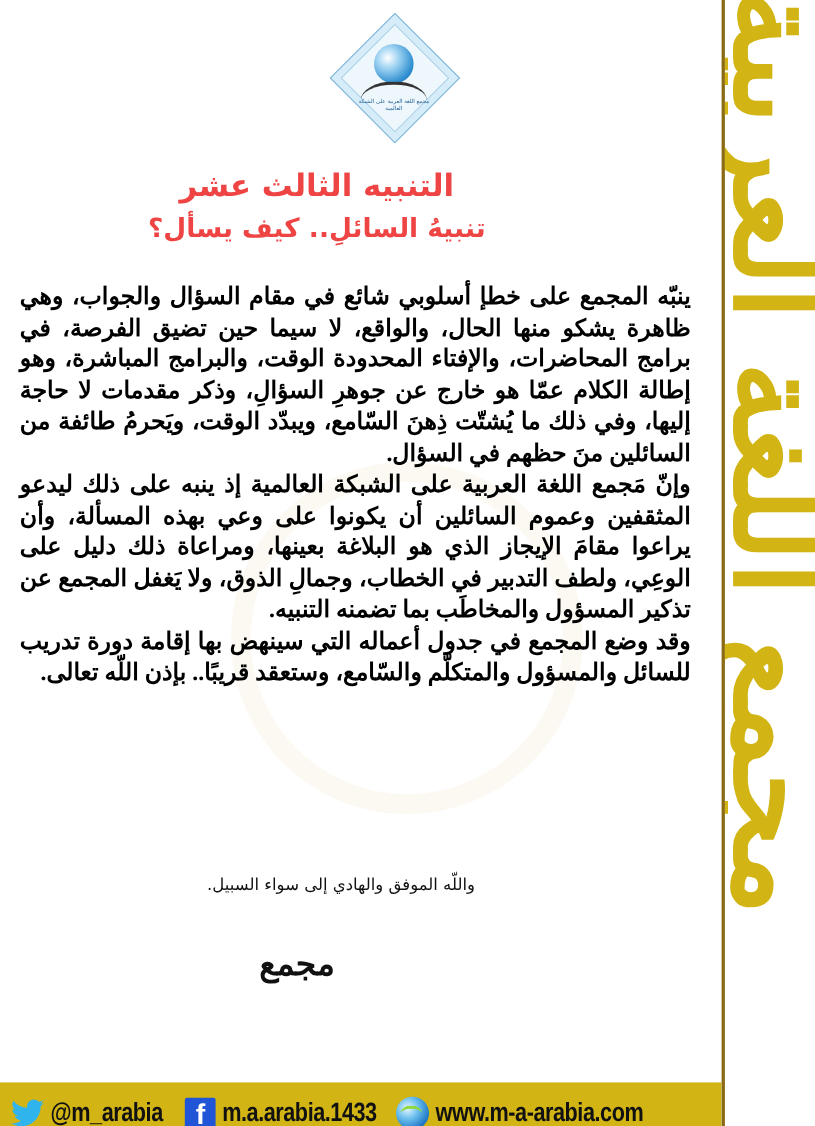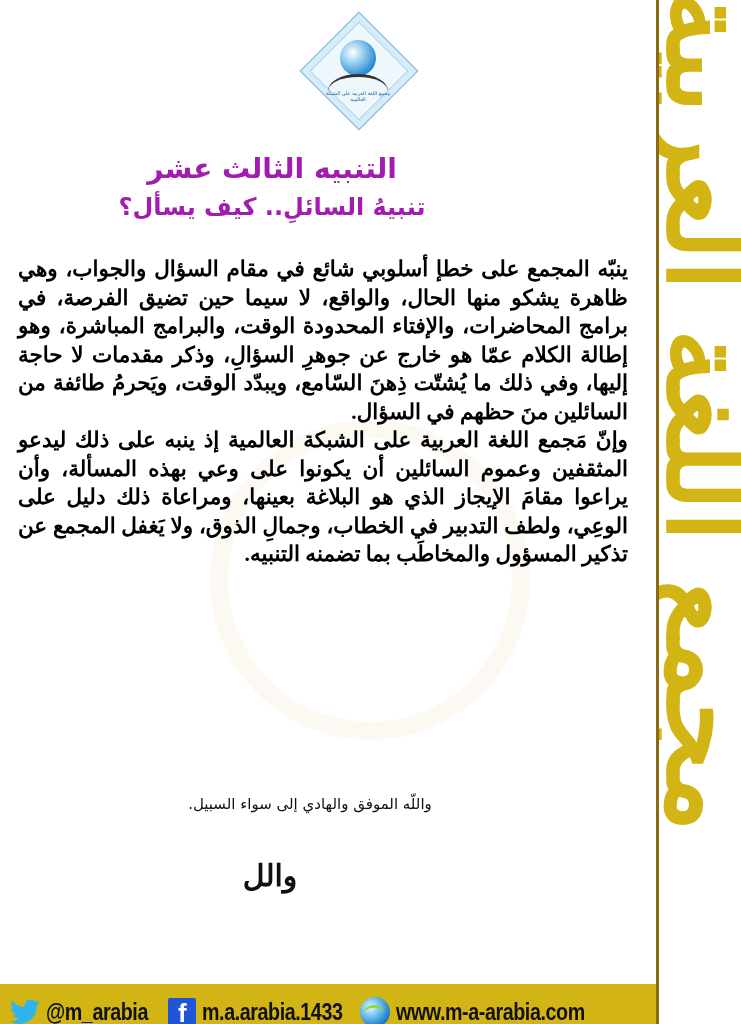--- a/index.html
+++ b/index.html
@@ -28,22 +28,22 @@
       position: absolute; left: 28px; top: 62px; width: 60px; height: 14px;
       border-top: 3px solid #333; border-radius: 50% 50% 0 0 / 100% 100% 0 0;
     }
     .logo .logo-caption {
       position: absolute; left: 22px; top: 78px; width: 72px; text-align: center;
       font-size: 5px; color: #1d5e93; direction: rtl;
     }
 
     
     .title {
-      position: absolute; left: 0; width: 544px; text-align: center; direction: rtl;
-      font-family: "DejaVu Sans", sans-serif; font-weight: bold; color: #a21caf;
+      position: absolute; left: 16px; width: 544px; text-align: center; direction: rtl;
+      font-family: "DejaVu Sans", sans-serif; font-weight: bold; color: #ef4444;
     }
     .title1 { top: 152px; font-size: 28px; }
     .title2 { top: 193px; font-size: 24px; }
 
     
     .body-text {
       position: absolute; left: 18px; top: 255px; width: 610px;
       direction: rtl; text-align: justify; text-align-last: right;
       font-family: Liberation Serif, serif; font-weight: bold;
       font-size: 21.5px; line-height: 28.5px; color: #000;
@@ -128,27 +128,28 @@
   </div>
 
   <div class="watermark"></div>
 
   <div class="title title1">التنبيه الثالث عشر</div>
   <div class="title title2">تنبيهُ السائلِ.. كيف يسأل؟</div>
 
   <div class="body-text">
     <p>ينبّه المجمع على خطإ أسلوبي شائع في مقام السؤال والجواب، وهي ظاهرة يشكو منها الحال، والواقع، لا سيما حين تضيق الفرصة، في برامج المحاضرات، والإفتاء المحدودة الوقت، والبرامج المباشرة، وهو إطالة الكلام عمّا هو خارج عن جوهرِ السؤالِ، وذكر مقدمات لا حاجة إليها، وفي ذلك ما يُشتّت ذِهنَ السّامع، ويبدّد الوقت، ويَحرمُ طائفة من السائلين منَ حظهم في السؤال.</p>
     <p>وإنّ مَجمع اللغة العربية على الشبكة العالمية إذ ينبه على ذلك ليدعو المثقفين وعموم السائلين أن يكونوا على وعي بهذه المسألة، وأن يراعوا مقامَ الإيجاز الذي هو البلاغة بعينها، ومراعاة ذلك دليل على الوعِي، ولطف التدبير في الخطاب، وجمالِ الذوق، ولا يَغفل المجمع عن تذكير المسؤول والمخاطَب بما تضمنه التنبيه.</p>
+    <p>وقد وضع المجمع في جدول أعماله التي سينهض بها إقامة دورة تدريب للسائل والمسؤول والمتكلّم والسّامع، وستعقد قريبًا.. بإذن اللّه تعالى.</p>
   </div>
 
   <div class="closing closing1">واللّه الموفق والهادي إلى سواء السبيل.</div>
 
   <div class="callig">
     <div class="arc"></div>
-    <div class="top-word">والل</div>
+    <div class="top-word">مجمع</div>
     <div class="arc-text">اللغة العربية على الشبكة العالمية</div>
   </div>
 
   <div class="footer">
     <div class="item">
       <svg class="tw-icon" viewBox="0 0 24 20">
         <path fill="#2fb4ee" d="M24 2.4c-.9.4-1.8.7-2.8.8 1-.6 1.8-1.6 2.2-2.7-1 .6-2 1-3.1 1.2C19.4.7 18.1 0 16.6 0c-2.7 0-4.9 2.2-4.9 4.9 0 .4 0 .8.1 1.1C7.7 5.8 4.1 3.9 1.7.9c-.4.7-.7 1.6-.7 2.5 0 1.7.9 3.2 2.2 4.1-.8 0-1.6-.2-2.2-.6v.1c0 2.4 1.7 4.4 3.9 4.8-.4.1-.8.2-1.3.2-.3 0-.6 0-.9-.1.6 2 2.4 3.4 4.6 3.4-1.7 1.3-3.8 2.1-6.1 2.1-.4 0-.8 0-1.2-.1 2.2 1.4 4.8 2.2 7.5 2.2 9.1 0 14-7.5 14-14v-.6c1-.7 1.8-1.6 2.5-2.5z"></path>
       </svg>
       <span class="txt">@m_arabia</span>
     </div>

